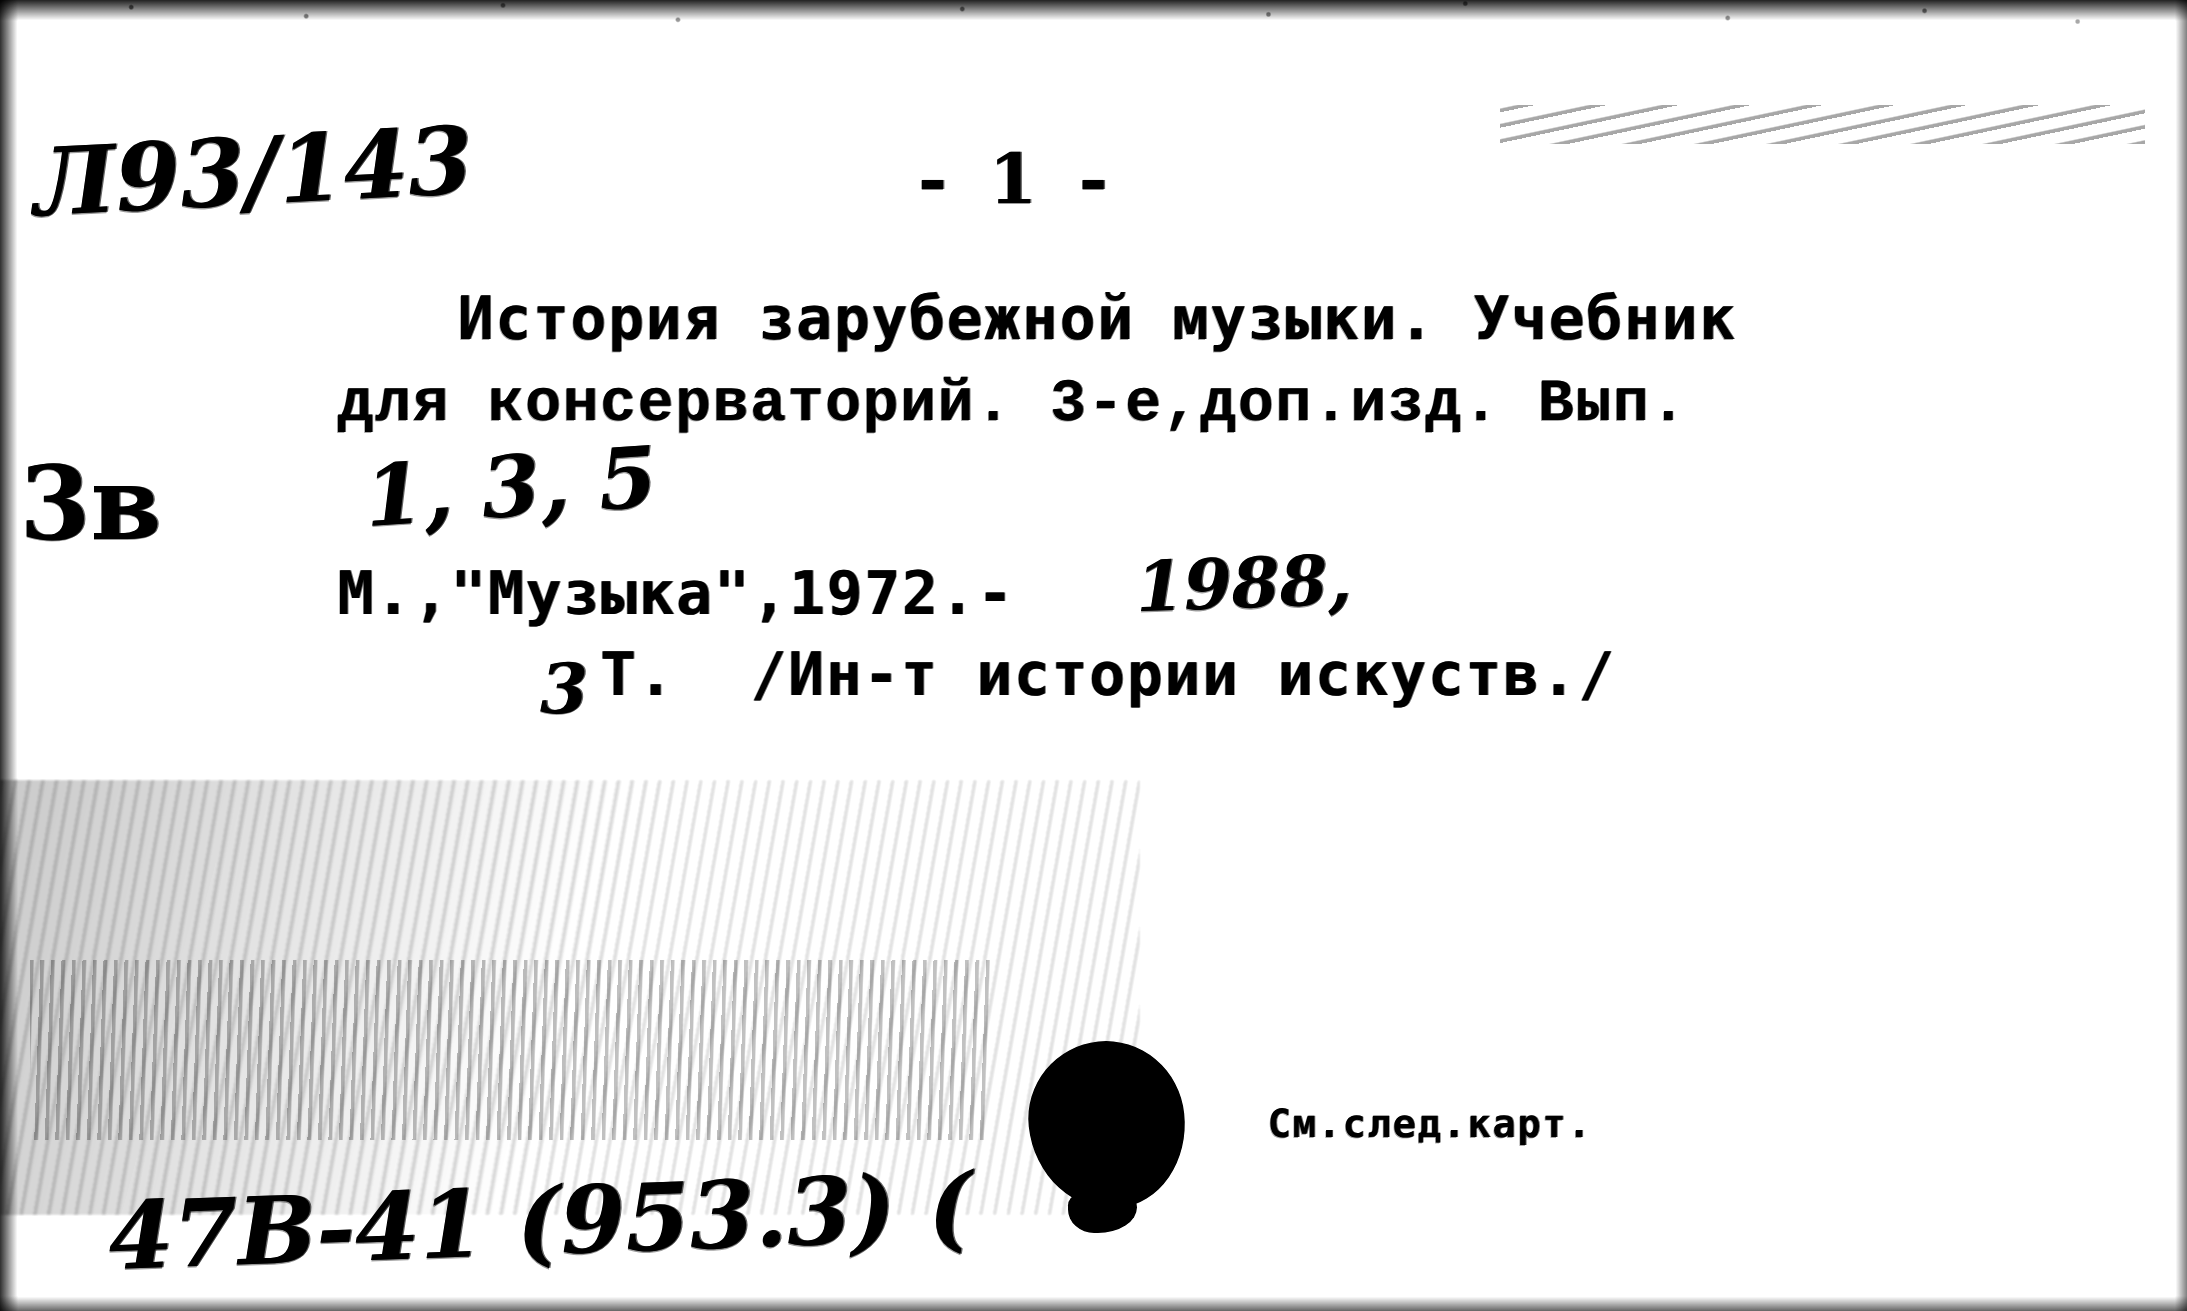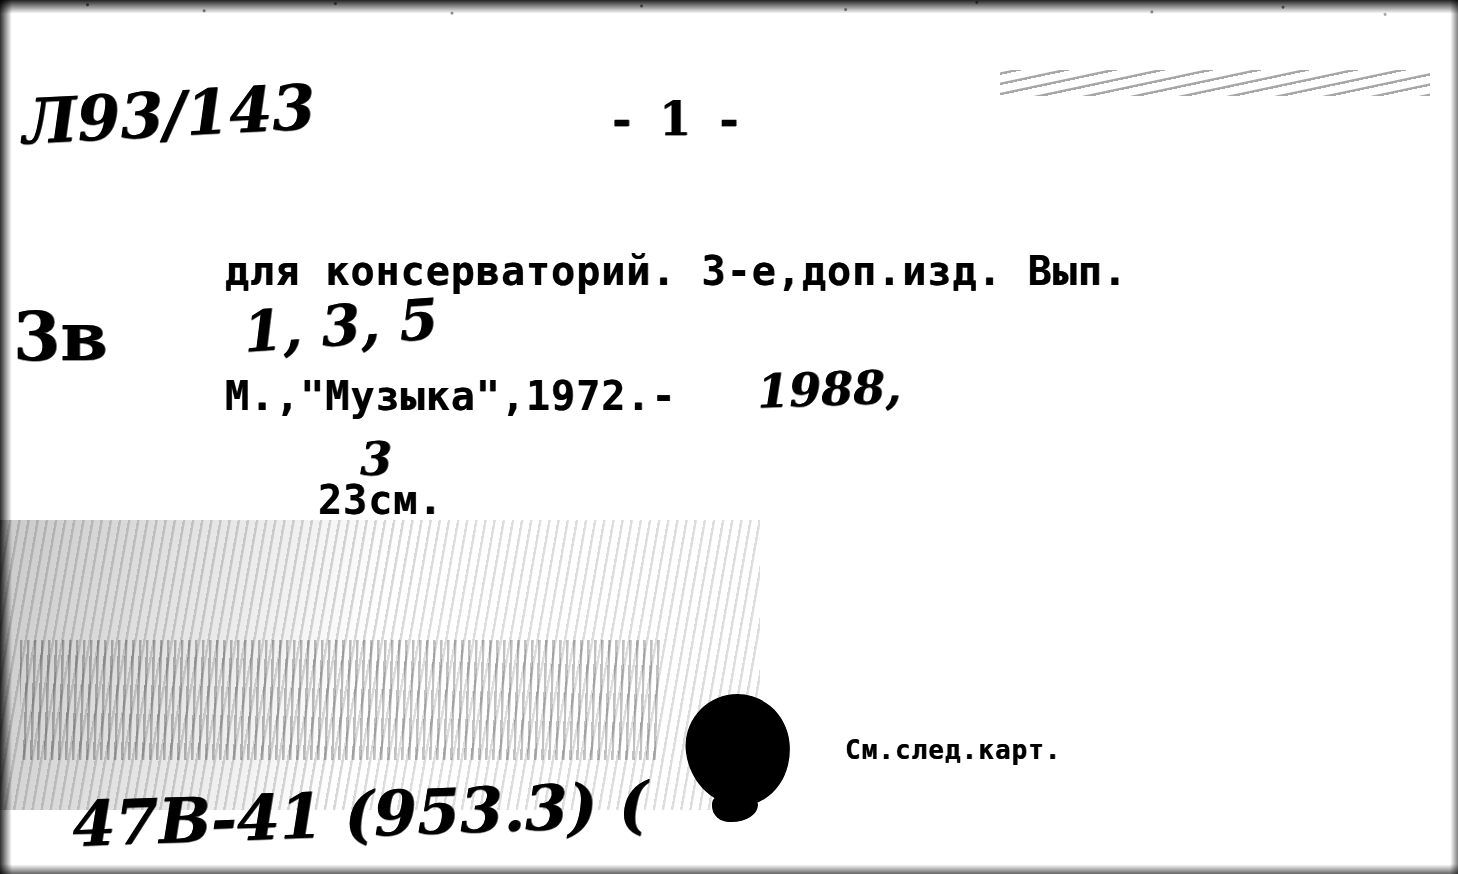--- a/index.html
+++ b/index.html
@@ -146,35 +146,36 @@
   <div class="edge-bottom"></div>
   <div class="edge-right"></div>
   <div class="scratch"></div>
   <div class="smudge"></div>
   <div class="smudge2"></div>
 
   <div class="hand" style="left:22px; top:78px; font-size:62px; transform:rotate(-3deg);">Л93/143</div>
 
   <div class="hand" style="left:612px; top:92px; font-size:46px; font-style:normal; letter-spacing:6px;">- 1 -</div>
 
+  <div class="typed" style="left:305px; top:190px; font-size:40px;">История зарубежной музыки. Учебник</div>
 
-  <div class="typed" style="left:225px; top:248px; font-size:40px;">для консерваторий. 3-е,доп.изд. Вып.</div>
+  <div class="typed" style="left:225px; top:248px; font-size:40px;font-family:Liberation Mono, monospace;">для консерваторий. 3-е,доп.изд. Вып.</div>
 
   <div class="hand" style="left:243px; top:292px; font-size:56px; transform:rotate(-4deg);">1, 3, 5</div>
 
   <div class="hand" style="left:13px; top:296px; font-size:68px; font-style:normal;">3в</div>
 
   <div class="typed" style="left:225px; top:373px; font-size:40px;">М.,"Музыка",1972.-</div>
 
   <div class="hand" style="left:757px; top:362px; font-size:46px; transform:rotate(-2deg);">1988,</div>
 
   <div class="hand" style="left:360px; top:432px; font-size:46px;">3</div>
 
+  <div class="typed" style="left:400px; top:427px; font-size:40px;">Т.  /Ин-т истории искуств./</div>
 
-  <div class="typed" style="left:318px; top:477px; font-size:40px;">23см.</div>
 
   <div class="blob"></div>
   <div class="blob-tail"></div>
 
   <div class="typed" style="left:845px; top:735px; font-size:26px;">См.след.карт.</div>
 
   <div class="hand" style="left:72px; top:778px; font-size:62px; transform:rotate(-2deg);">47В-41 (953.3) (</div>
 
 </div>
 

